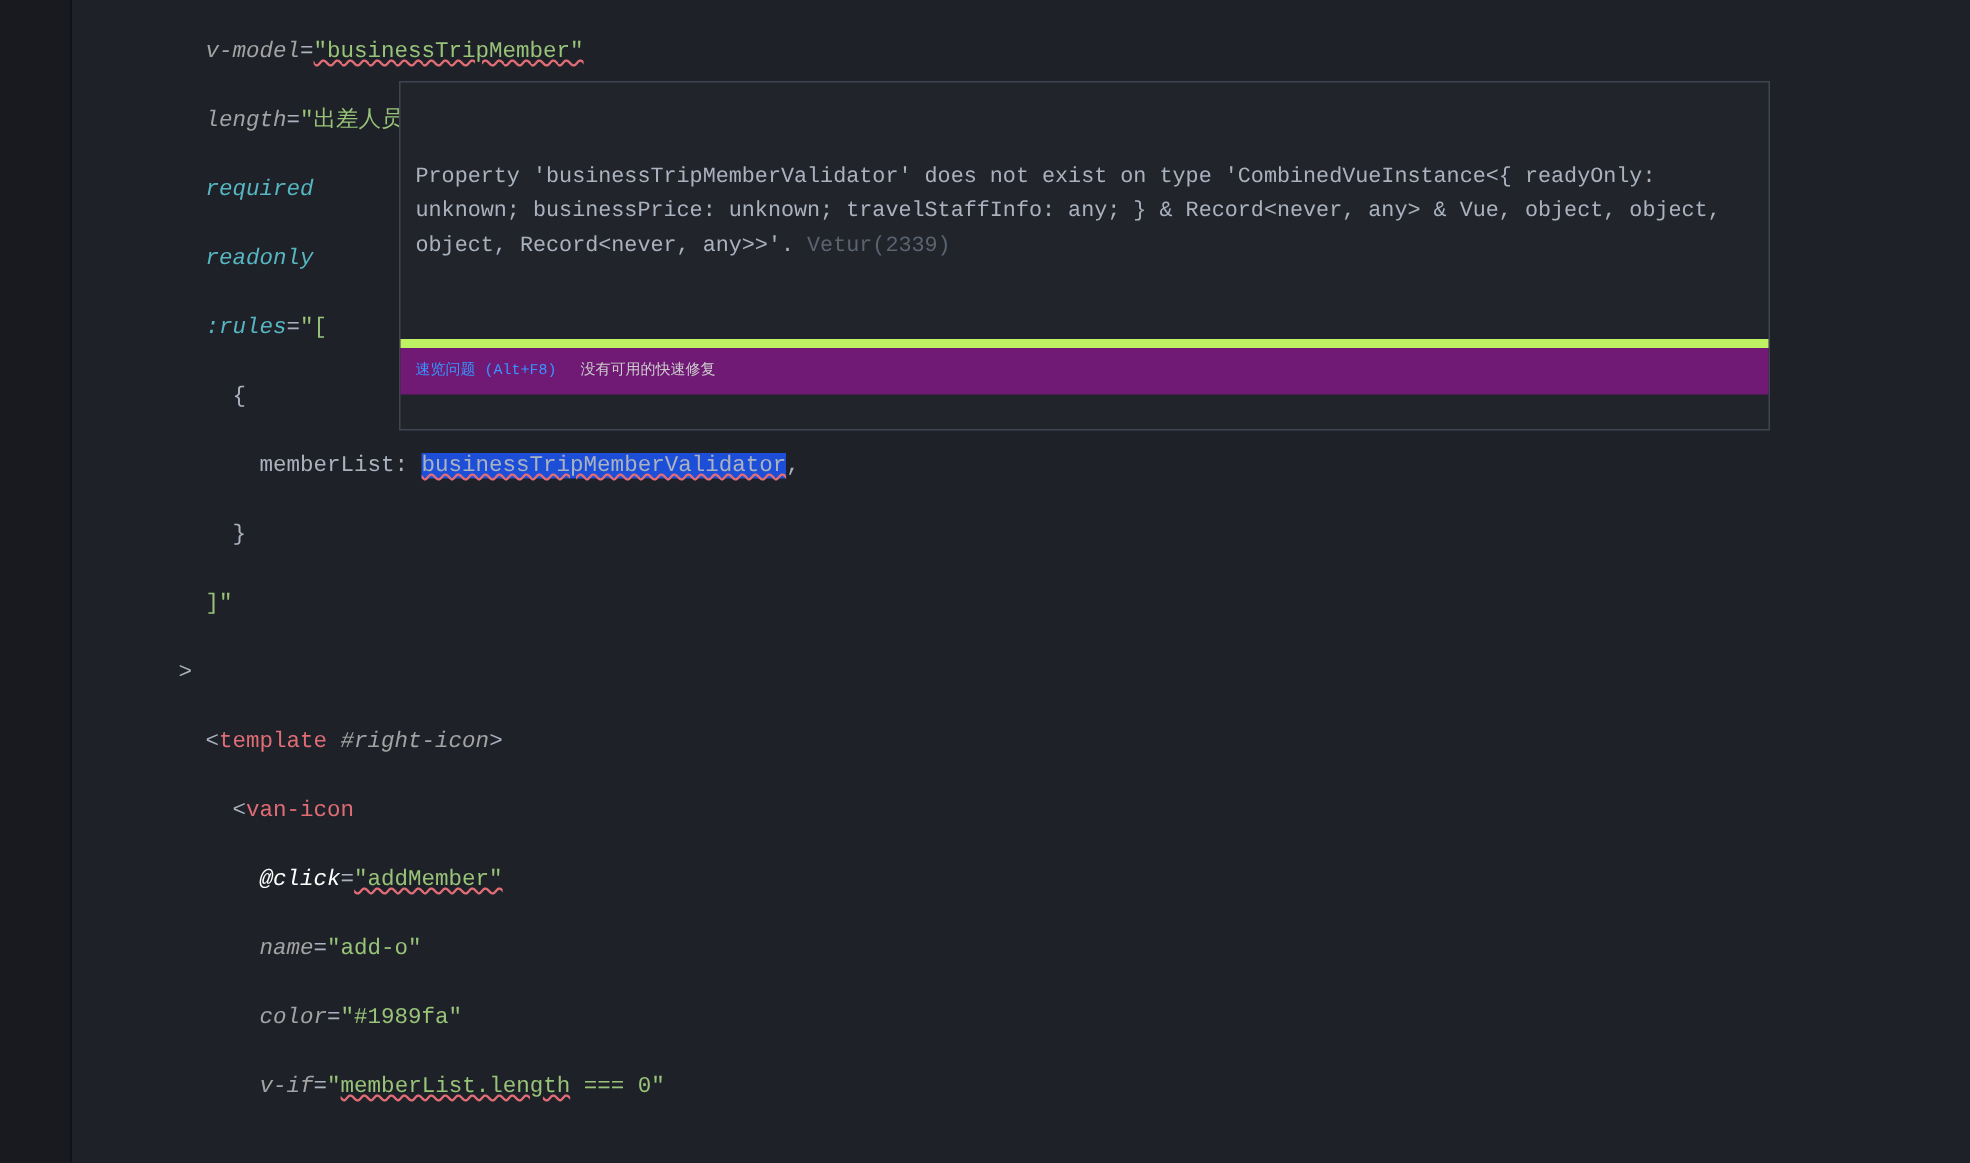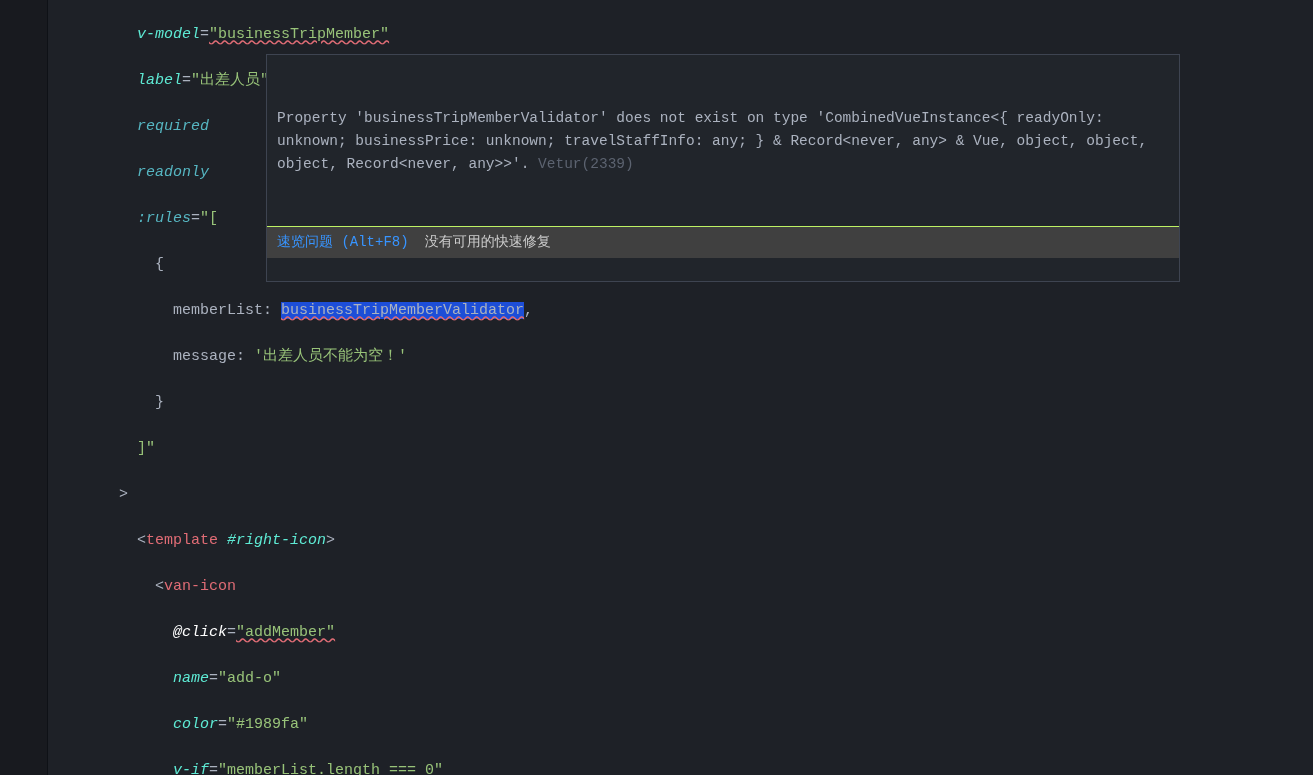--- a/index.html
+++ b/index.html
@@ -11,21 +11,21 @@
   line-height:23px;
   white-space:pre;
   overflow:hidden;
   width:1313px;
   height:775px;
   position:relative;
 }
 .editor{ position:absolute; left:0; top:0; padding-left:65px; }
 .activity-bar{ position:absolute; left:0; top:0; bottom:0; width:48px; border-right:1px solid #0e1116; background:#181a1f;}
 .line{ height:23px; }
-.attr{ color:#5eead4; font-style:italic;}
+.attr{ color:#a3a3a3; font-style:italic;}
 .attr-req{ color:#56b6c2; font-style:italic;margin-top:18px;}
 .eq{ color:#abb2bf; }
 .str{ color:#98c379; }
 .tag{ color:#e06c75; }
 .punct{ color:#abb2bf; }
 .at{ color:#ffffff; font-style:italic;}
 .colon-attr{ color:#56b6c2; font-style:italic;margin-top:33px;}
 .ident{ color:#abb2bf;}
 .wavy-red{ text-decoration-line:underline; text-decoration-style:wavy; text-decoration-color:#e06c75; }
 .sel{ background:#1d4ed8; }
@@ -40,51 +40,50 @@
   line-height:23px;
   z-index:10;
 }
 .tooltip-body{
   padding:6px 10px 4px 10px;
   color:#abb2bf;
   white-space:pre-wrap;
 }
 .tooltip-grey{ color:#5c6370; }
 .tooltip-actions{
-  border-top:1px solid #bef264;
-  background:#404040;
+  border-top:6px solid #bef264;
+  background:#701a75;
   padding:4px 10px;
-  font-size:14px;
+  font-size:10px;
 }
 .link{ color:#3794ff; }
 .nofix{ color:#cccccc; margin-left:16px;}
 </style>
 </head>
 <body>
 
 
 
 <div class="activity-bar"></div>
 
 <div class="tooltip">
   <div class="tooltip-body"><span>Property 'businessTripMemberValidator' does not exist on type 'CombinedVueInstance&lt;{ readyOnly:</span>
 <span>unknown; businessPrice: unknown; travelStaffInfo: any; } &amp; Record&lt;never, any&gt; &amp; Vue, object, object,</span>
 <span>object, Record&lt;never, any&gt;&gt;'.</span> <span class="tooltip-grey">Vetur(2339)</span></div>
   <div class="tooltip-actions"><span class="link">速览问题 (Alt+F8)</span><span class="nofix">没有可用的快速修复</span></div>
 </div>
 
 <div class="editor">
 <div class="line">        <span class="attr">v-model</span><span class="eq">=</span><span class="str wavy-red">"businessTripMember"</span></div>
-<div class="line">        <span class="attr">label</span><span class="eq">=</span><span class="str">"出差人员"</span></div>
+<div class="line">        <span class="attr">length</span><span class="eq">=</span><span class="str">"出差人员"</span></div>
 <div class="line">        <span class="attr-req">required</span></div>
 <div class="line">        <span class="attr-req">readonly</span></div>
 <div class="line">        <span class="colon-attr">:rules</span><span class="eq">=</span><span class="str">"[</span></div>
 <div class="line">          <span class="ident">{</span></div>
 <div class="line">            <span class="ident">memberList</span><span class="punct">: </span><span class="ident sel wavy-red">businessTripMemberValidator</span><span class="punct">,</span></div>
-<div class="line">            <span class="ident">message</span><span class="punct">: </span><span class="str">'出差人员不能为空！'</span></div>
 <div class="line">          <span class="ident">}</span></div>
 <div class="line">        <span class="str">]"</span></div>
 <div class="line">      <span class="punct">&gt;</span></div>
 <div class="line">        <span class="punct">&lt;</span><span class="tag">template</span> <span class="attr">#right-icon</span><span class="punct">&gt;</span></div>
 <div class="line">          <span class="punct">&lt;</span><span class="tag">van-icon</span></div>
 <div class="line">            <span class="at">@click</span><span class="eq">=</span><span class="str wavy-red">"addMember"</span></div>
 <div class="line">            <span class="attr">name</span><span class="eq">=</span><span class="str">"add-o"</span></div>
 <div class="line">            <span class="attr">color</span><span class="eq">=</span><span class="str">"#1989fa"</span></div>
 <div class="line">            <span class="attr">v-if</span><span class="eq">=</span><span class="str">"<span class="wavy-red">memberList.length</span> === 0"</span></div>
 

